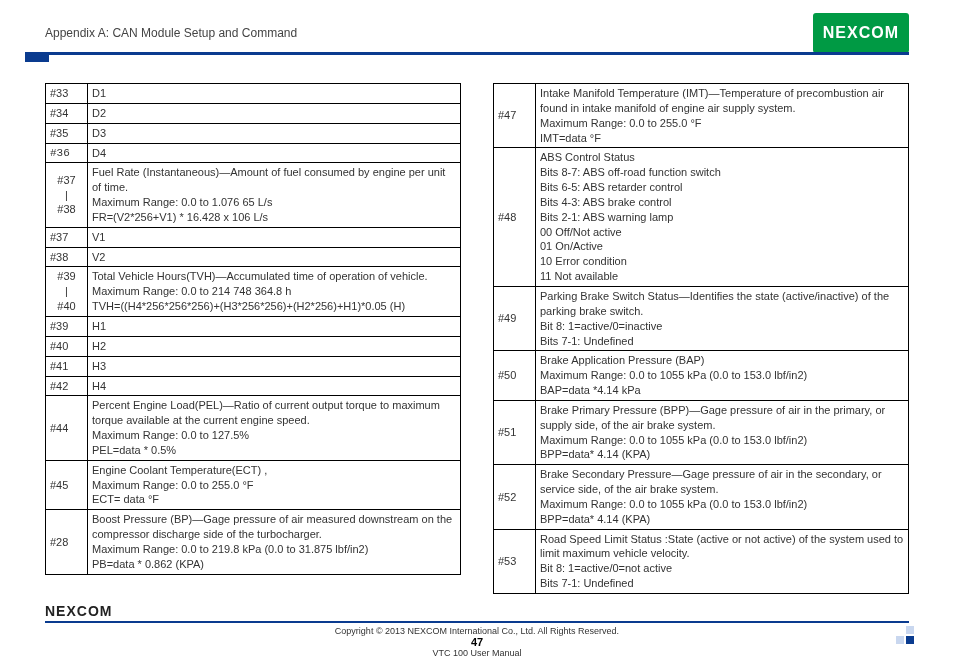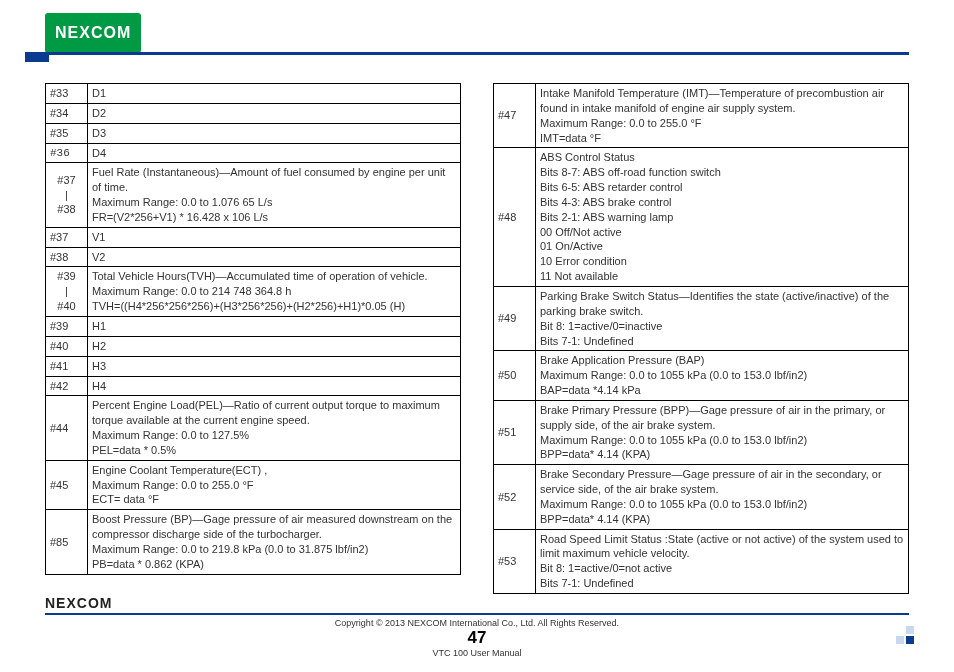--- a/index.html
+++ b/index.html
@@ -15,32 +15,33 @@
   .content { display:flex; gap:32px; margin-top:28px; }
   .col { flex:1; }
   table { border-collapse: collapse; width:100%; font-size:11px; line-height:1.35; }
   td { border:1px solid #000; padding:2px 4px; vertical-align:top; }
   td.idx { width:42px; white-space:nowrap; text-align:left; vertical-align:middle;}
   td.idx-multi { text-align:center; vertical-align:middle; }
   .footer { position:absolute; left:45px; right:45px; bottom:14px; }
   .footer-hr { height:2px; background:#0a3b8f; margin-bottom:3px; }
   .footer-row { display:flex; justify-content:flex-start; align-items:center; font-size:9px; color:#333;flex-direction:column; }
   .footer-logo { font-weight:bold; font-size:14px; letter-spacing:1px; color:#222;}
-  .footer-center { font-weight:bold; font-size:17px; color:#000;}
+  .footer-center { font-weight:bold; font-size:11px; color:#000;}
   .squares { position:absolute; right:40px; bottom:28px; width:18px; height:18px; }
   .squares span { position:absolute; width:8px; height:8px; }
   .sq1 { background:#0a3b8f; right:0; bottom:0;}
   .sq2 { background:#c9d7ef; right:0; bottom:10px;}
   .sq3 { background:#c9d7ef; right:10px; bottom:0;}
 </style>
 </head>
 <body>
 
 <div class="page">
   <div class="top-bar">
+    <div class="appendix-title">Appendix A: CAN Module Setup and Command</div>
     <div class="logo">
       <span class="logo-box">NE<span class="x">X</span>COM</span>
     </div>
   </div>
   <div class="hr-top"></div>
 
   <div class="content">
     <div class="col">
       <table>
           <tbody id="left-body">
@@ -106,21 +107,21 @@
 Maximum Range: 0.0 to 127.5%
 PEL=data * 0.5%</td>
             </tr>
             <tr>
               <td class="idx" style="white-space: pre-line;">#45</td>
               <td style="white-space: pre-line;">Engine Coolant Temperature(ECT) ,
 Maximum Range: 0.0 to 255.0 °F
 ECT= data °F</td>
             </tr>
             <tr>
-              <td class="idx" style="white-space: pre-line;">#85</td>
+              <td class="idx" style="white-space: pre-line;">#28</td>
               <td style="white-space: pre-line;">Boost Pressure (BP)—Gage pressure of air measured downstream on the compressor discharge side of the turbocharger.
 Maximum Range: 0.0 to 219.8 kPa (0.0 to 31.875 lbf/in2)
 PB=data * 0.862 (KPA)</td>
             </tr>
           </tbody>
         </table>
     </div>
     <div class="col">
       <table>
           <tbody id="right-body">

